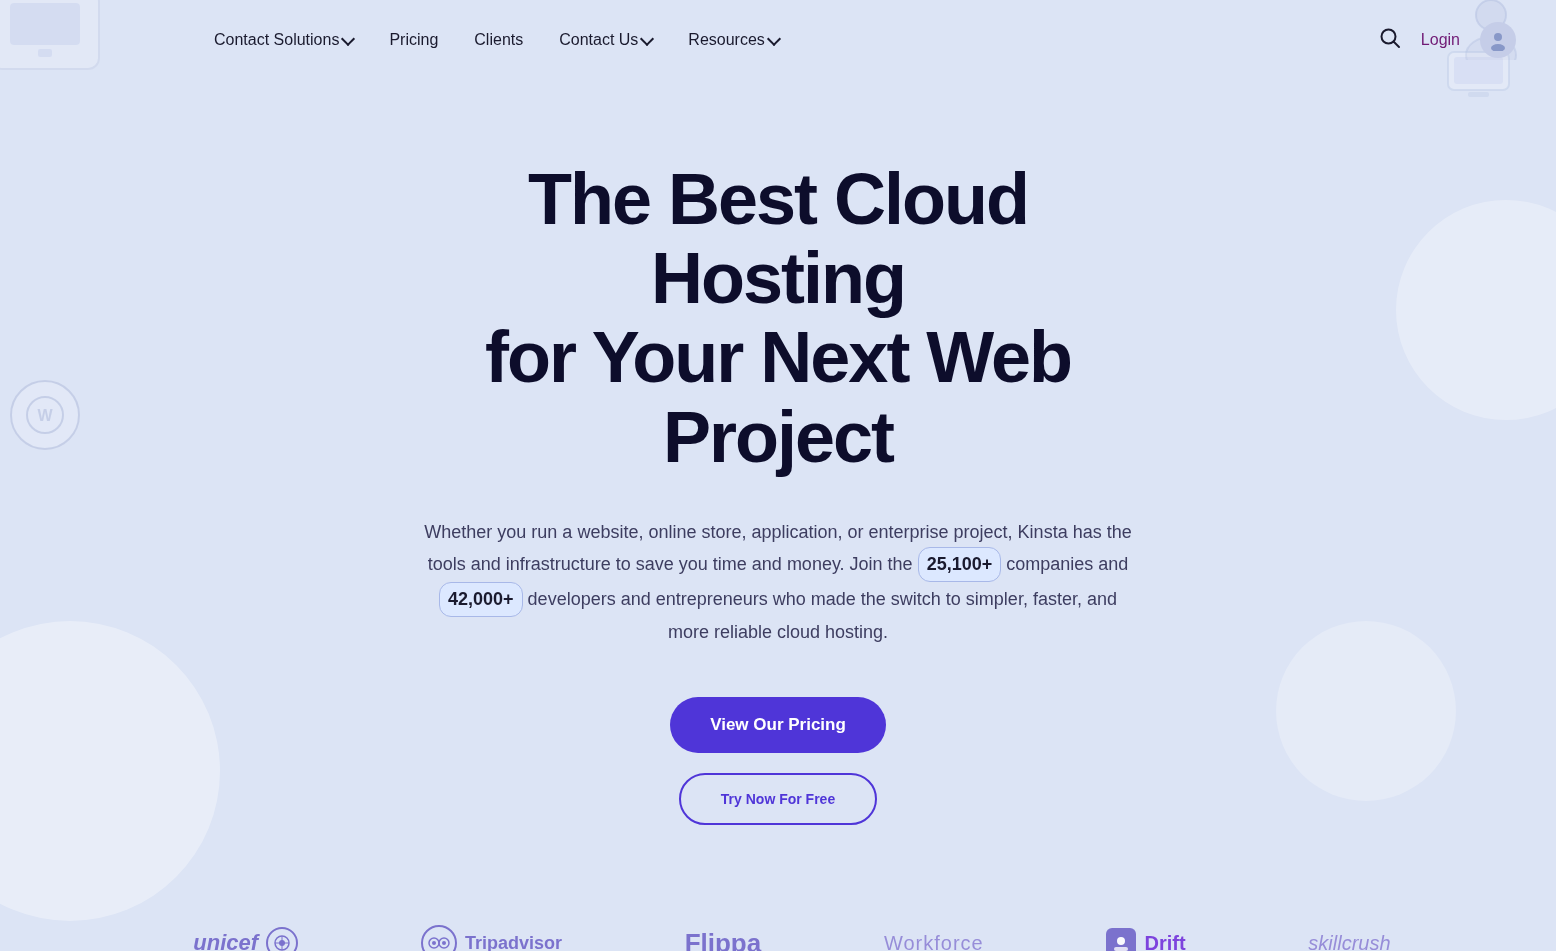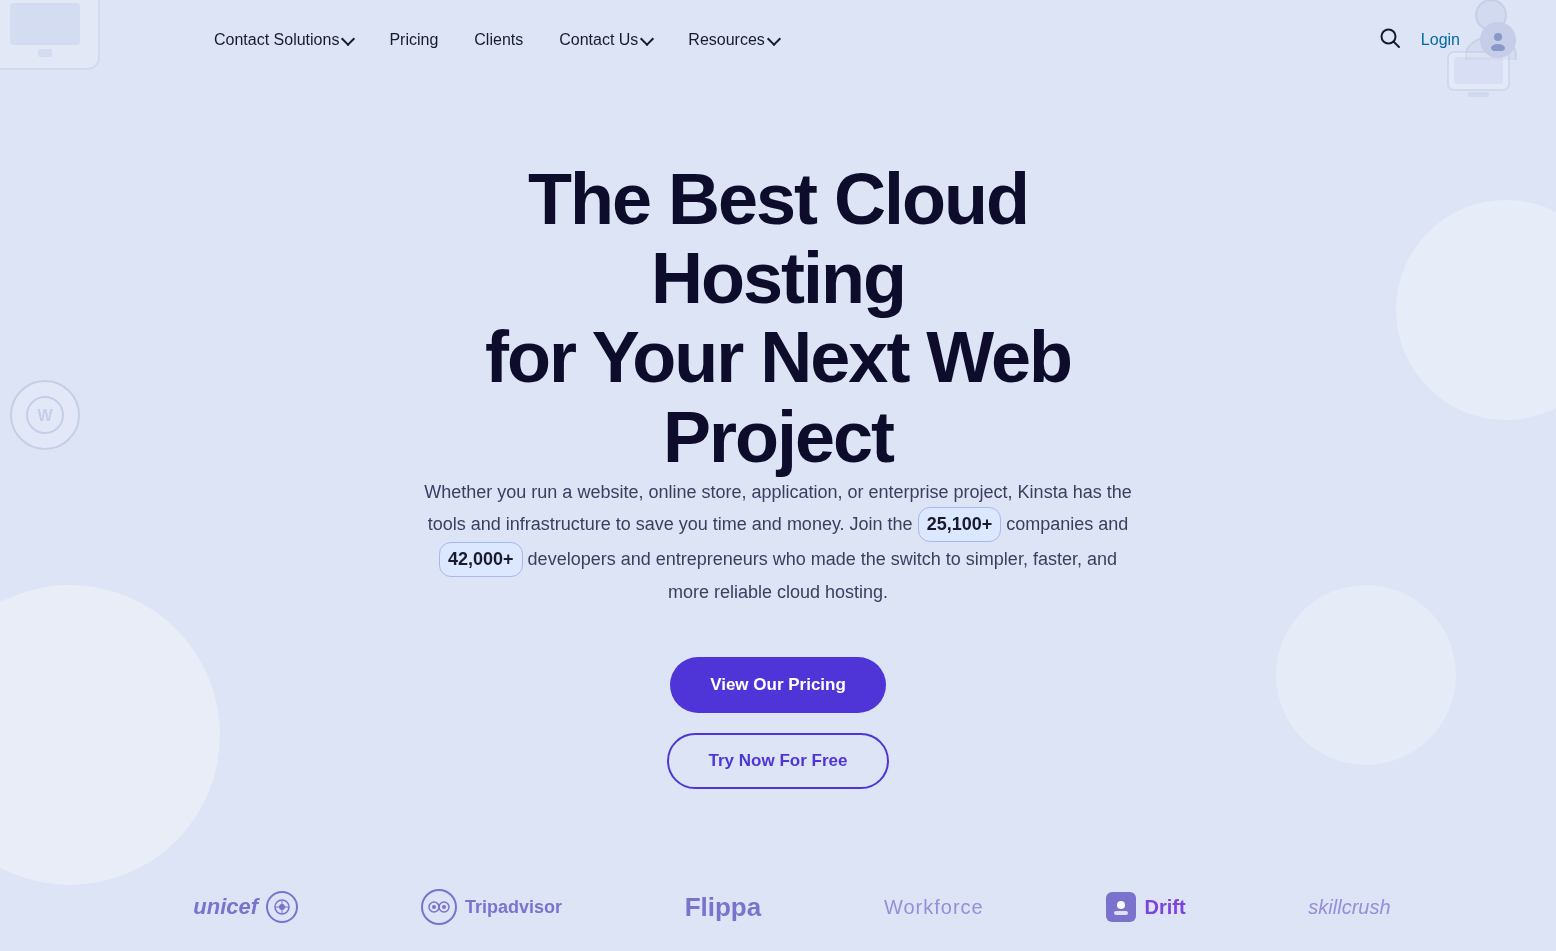--- a/index.html
+++ b/index.html
@@ -113,21 +113,21 @@
 
     .nav-search {
       cursor: pointer;
       color: #1a1a2e;
       font-size: 20px;
     }
 
     .nav-login {
       font-size: 16px;
       font-weight: 500;
-      color: #0369a1;
+      color: #701a75;
       cursor: pointer;
       text-decoration: none;
     }
 
     .nav-schedule-btn {
       padding: 10px 22px;
       border: 2px solid #5b3cf5;
       border-radius: 30px;
       background: transparent;
       color: #5b3cf5;
@@ -155,20 +155,21 @@
       position: relative;
       z-index: 5;
     }
 
     .hero-title {
       font-size: 72px;
       font-weight: 900;
       color: #0d0d2b;
       line-height: 1.1;
       max-width: 750px;
+      margin-bottom: 40px;
       letter-spacing: -2px;
     }
 
     .hero-subtitle {
       font-size: 18px;
       color: #3d3d60;
       max-width: 720px;
       line-height: 1.7;
       margin-bottom: 50px;
     }
@@ -200,21 +201,21 @@
       font-weight: 700;
       cursor: pointer;
     }
 
     .btn-secondary {
       padding: 16px 40px;
       background: transparent;
       color: #4f35d8;
       border: 2px solid #4f35d8;
       border-radius: 50px;
-      font-size: 17px;
+      font-size: 14px;
       font-weight: 600;
       cursor: pointer;
     }
 
     
     .logos-strip {
       display: flex;
       align-items: center;
       justify-content: space-around;
       padding: 40px 104px;

